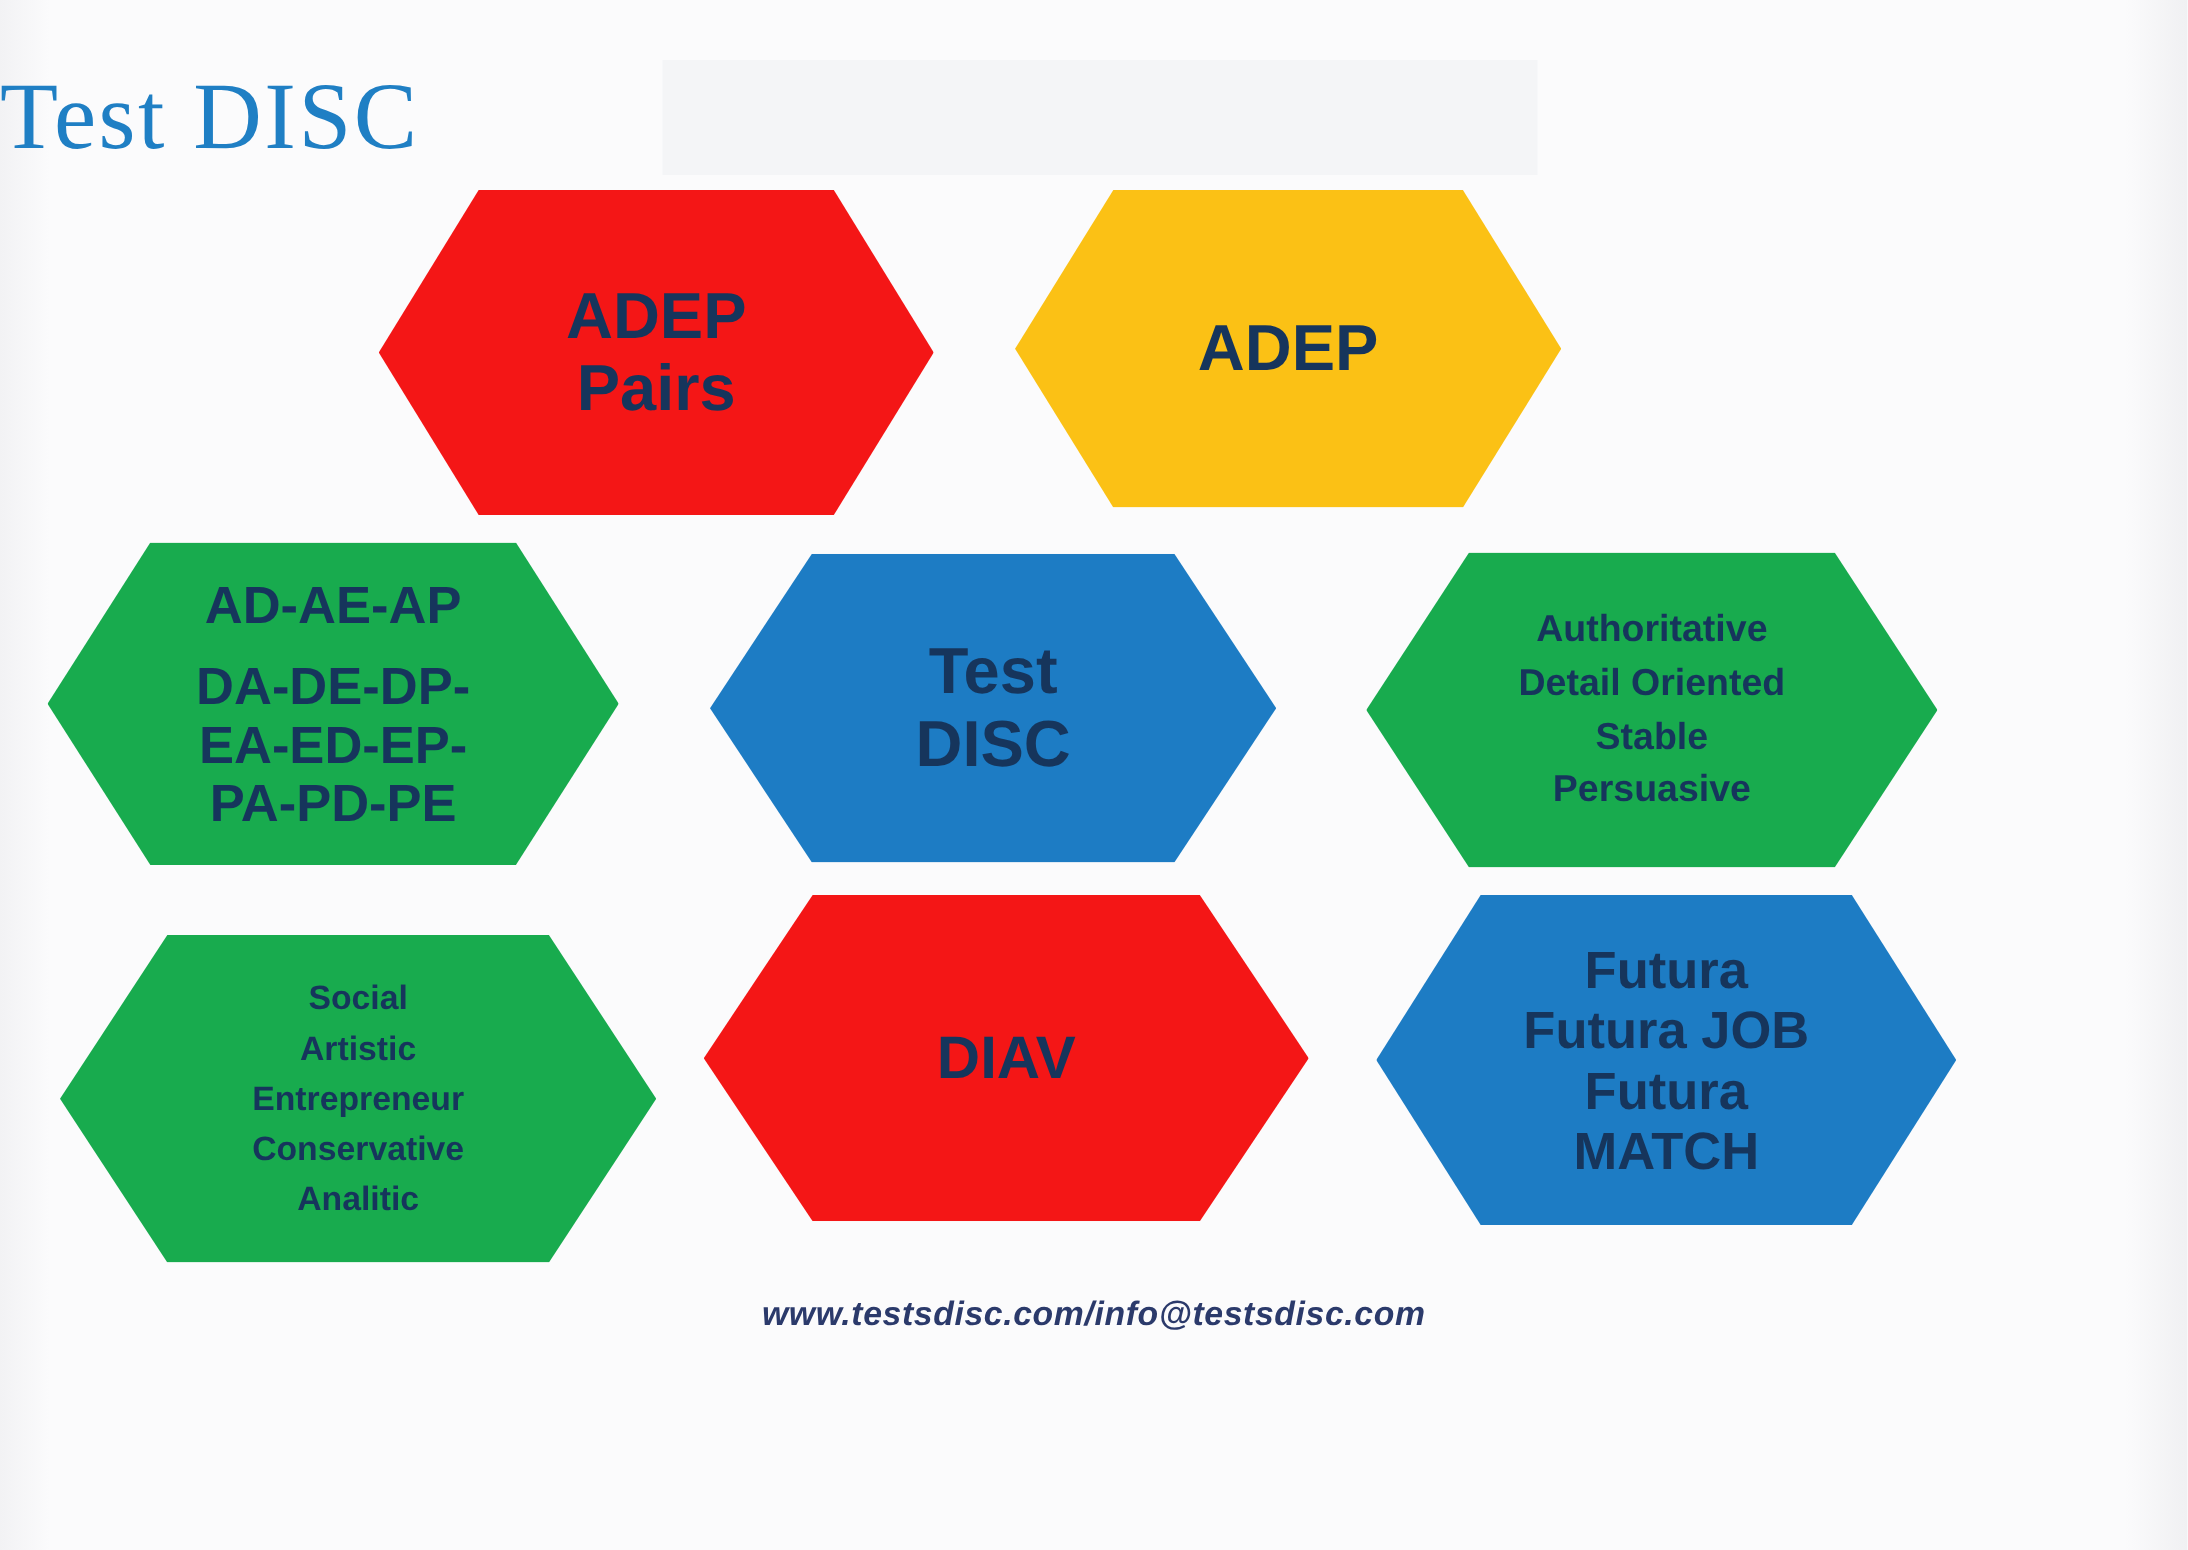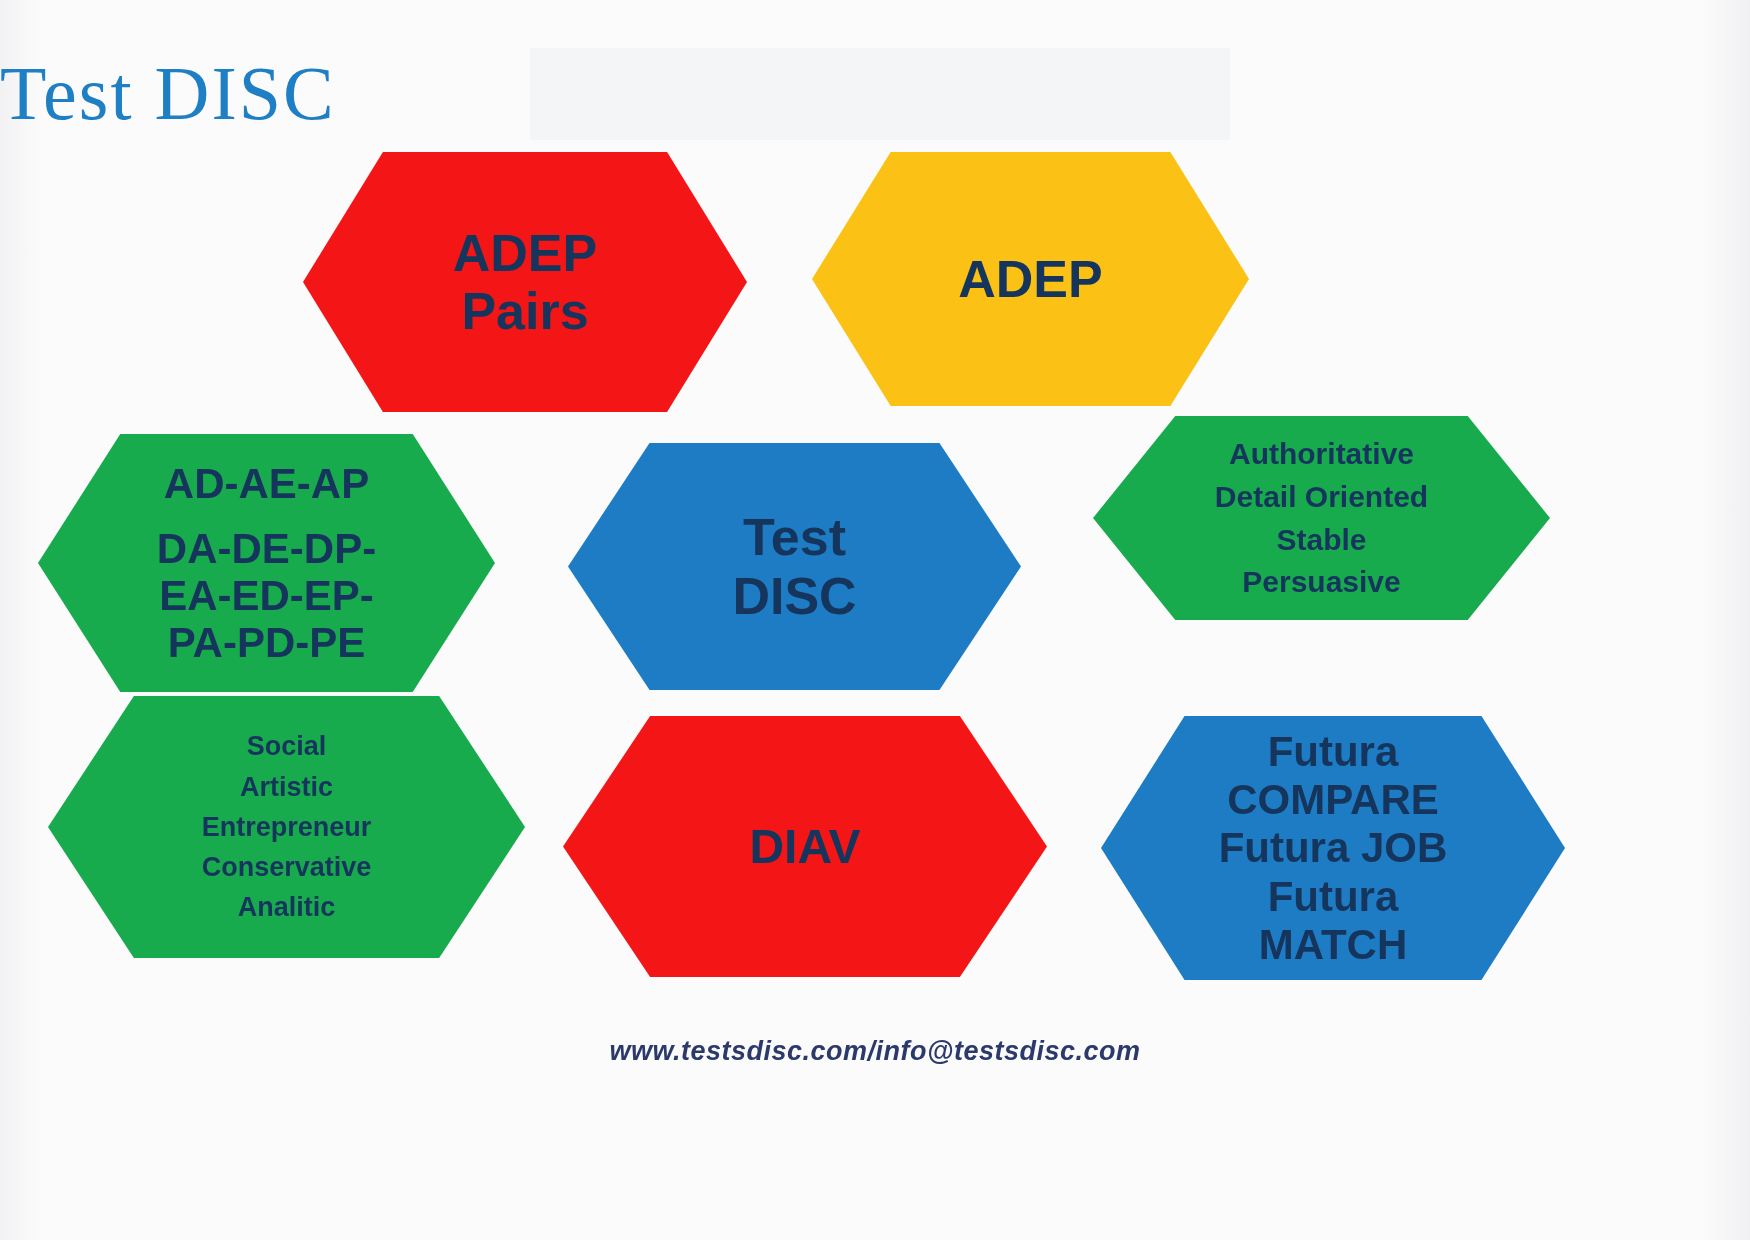--- a/index.html
+++ b/index.html
@@ -83,26 +83,26 @@
   #hex-pairs-codes {
     left: 38px; top: 434px; width: 457px; height: 258px;
     font-size: 42px; font-weight: bold; justify-content: flex-end;
   }
   #hex-pairs-codes .ln:first-child { margin-bottom: 18px; }
   #hex-test-disc {
     left: 568px; top: 443px; width: 453px; height: 247px;
     font-size: 52px; font-weight: bold;
   }
   #hex-traits {
-    left: 1093px; top: 416px; width: 457px; height: 204px;
+    left: 1093px; top: 442px; width: 457px; height: 252px;
     font-size: 30px; font-weight: bold;
   }
   #hex-traits .ln { margin: 9px 0; }
   #hex-interests {
-    left: 48px; top: 696px; width: 477px; height: 262px;
+    left: 48px; top: 748px; width: 477px; height: 262px;
     font-size: 27px; font-weight: bold;
   }
   #hex-interests .ln { margin: 10px 0; }
   #hex-diav {
     left: 563px; top: 716px; width: 484px; height: 261px;
     font-size: 48px; font-weight: bold;
   }
   #hex-futura {
     left: 1101px; top: 716px; width: 464px; height: 264px;
     font-size: 42px; font-weight: bold;
@@ -180,20 +180,19 @@
 
 <div class="hex red" id="hex-diav">
   <span class="lines">
     <span class="ln">DIAV</span>
   </span>
 </div>
 
 <div class="hex blue" id="hex-futura">
   <span class="lines">
     <span class="ln">Futura</span>
-    <span class="ln">COMPARE</span>
     <span class="ln">Futura JOB</span>
     <span class="ln">Futura</span>
     <span class="ln">MATCH</span>
   </span>
 </div>
 
 <div id="footer">www.testsdisc.com/info@testsdisc.com</div>
 
 </body></html>

